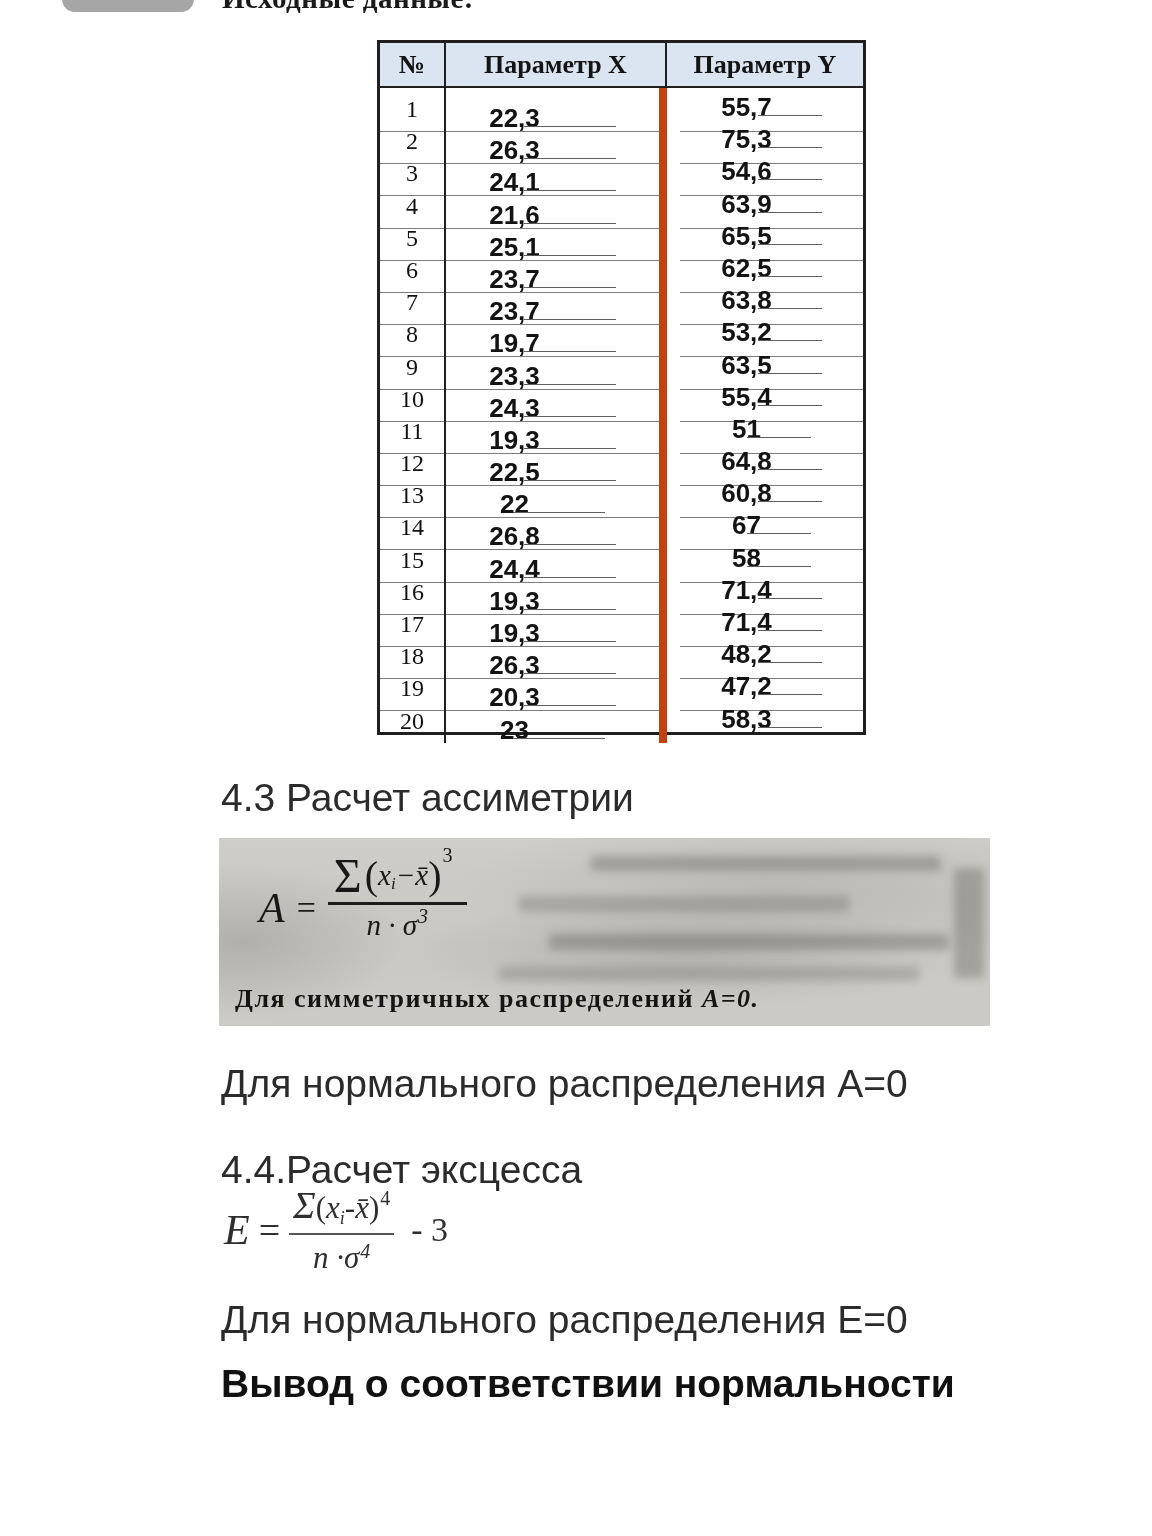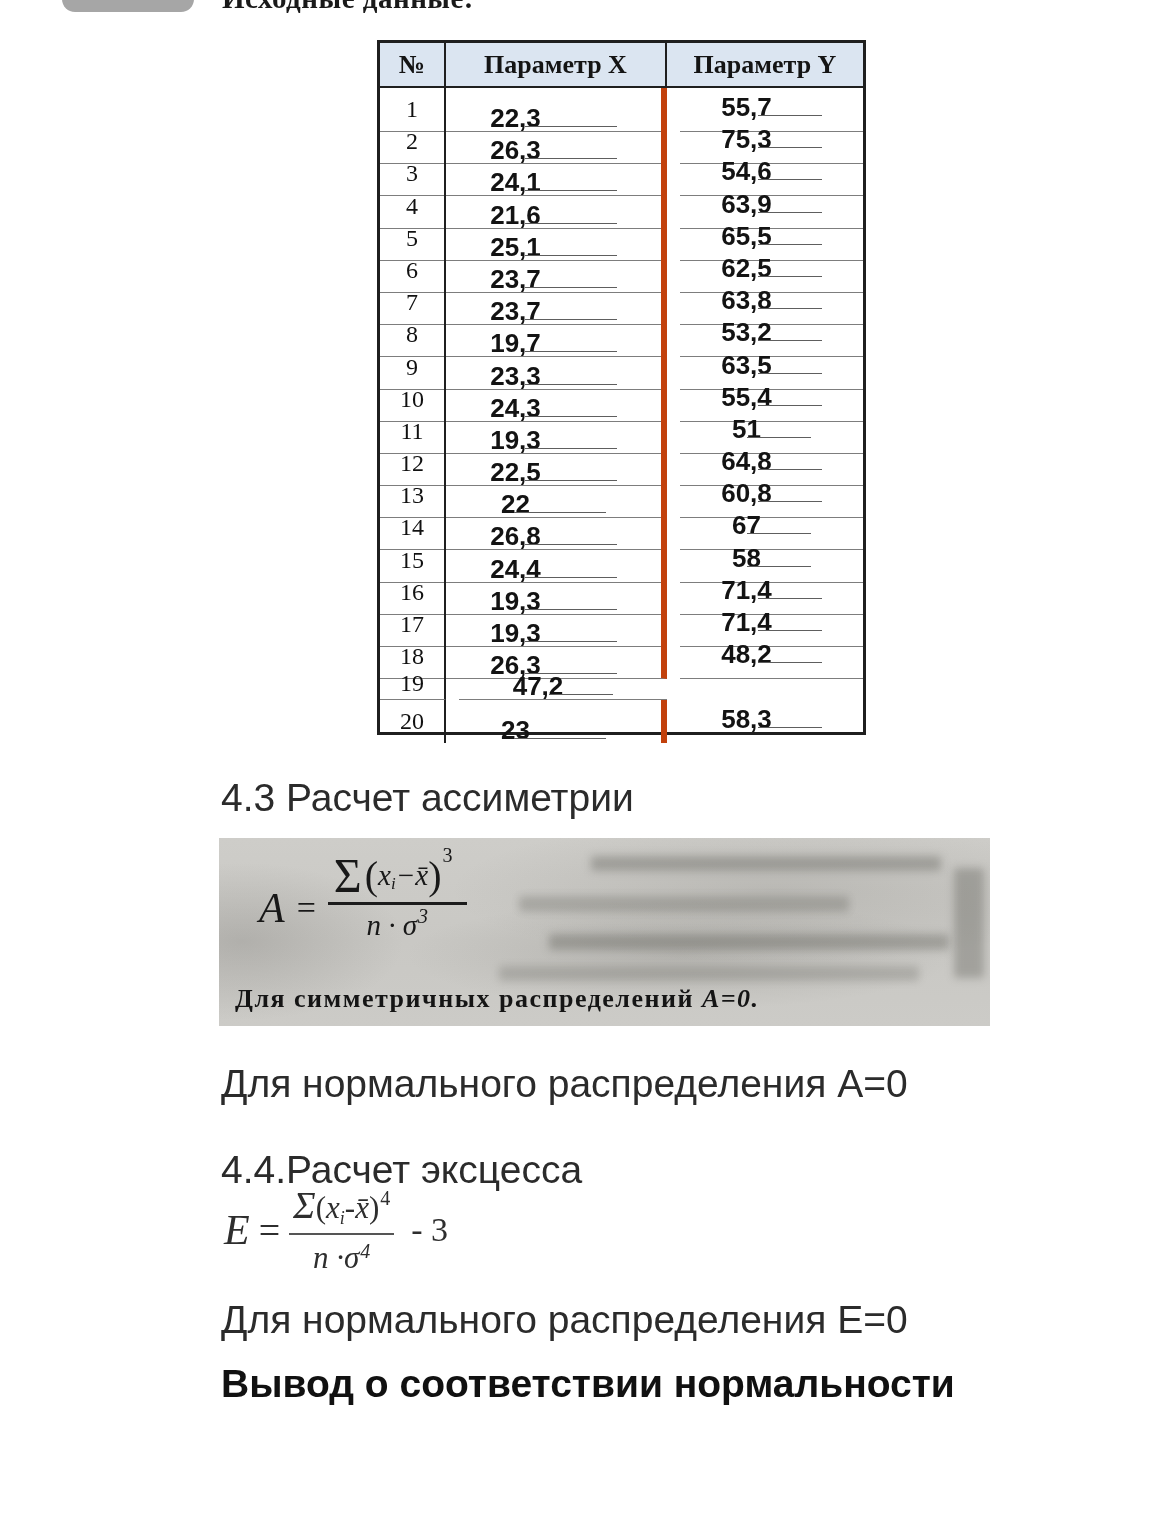--- a/index.html
+++ b/index.html
@@ -22,21 +22,21 @@
         border-bottom:2px solid #1f1f1f;box-sizing:border-box;}
   .hcell:nth-child(1),.hcell:nth-child(2){border-right:2px solid #1f1f1f;}
   .trow{height:32.2px;}
   .cell{box-sizing:border-box;overflow:visible;}
   .trow .cell{border-bottom:1px solid #7d7d7d;}
   .trow:last-child .cell{border-bottom:none;}
   .ncell{font-family:"Liberation Serif",serif;font-size:24px;color:#111;
         display:flex;align-items:center;justify-content:center;border-right:2px solid #1f1f1f;}
   .vcell{display:flex;justify-content:center;align-items:baseline;
         font-weight:bold;font-size:26px;color:#131313;line-height:1;}
-  .xcell{border-right:6px solid #c2410c;padding-top:17px;}
+  .xcell{border-right:8px solid #c2410c;padding-top:17px;}
   .ycell{padding-top:6px;margin-left:13px;}
   .fill-line{display:inline-block;height:1px;border-bottom:1.6px solid #5e5e5e;}
   .xcell .fill-line{width:92px;margin-left:-16px;}
   .ycell .fill-line{width:64px;margin-left:-14px;}
 
   
   .h-sans{position:absolute;left:221px;font-size:39px;color:#2b2b2b;white-space:nowrap;}
   .bold{font-weight:bold;color:#111;}
 
   
@@ -290,20 +290,24 @@
             <span class="val">26,3</span>
             <span class="fill-line"></span>
           </div>
           <div class="cell vcell ycell">
             <span class="val">48,2</span>
             <span class="fill-line"></span>
           </div>
         </div>
         <div class="trow">
           <div class="cell ncell">19</div>
+          <div class="cell vcell xcell">
+            <span class="val">20,3</span>
+            <span class="fill-line"></span>
+          </div>
           <div class="cell vcell ycell">
             <span class="val">47,2</span>
             <span class="fill-line"></span>
           </div>
         </div>
         <div class="trow">
           <div class="cell ncell">20</div>
           <div class="cell vcell xcell">
             <span class="val">23</span>
             <span class="fill-line"></span>

